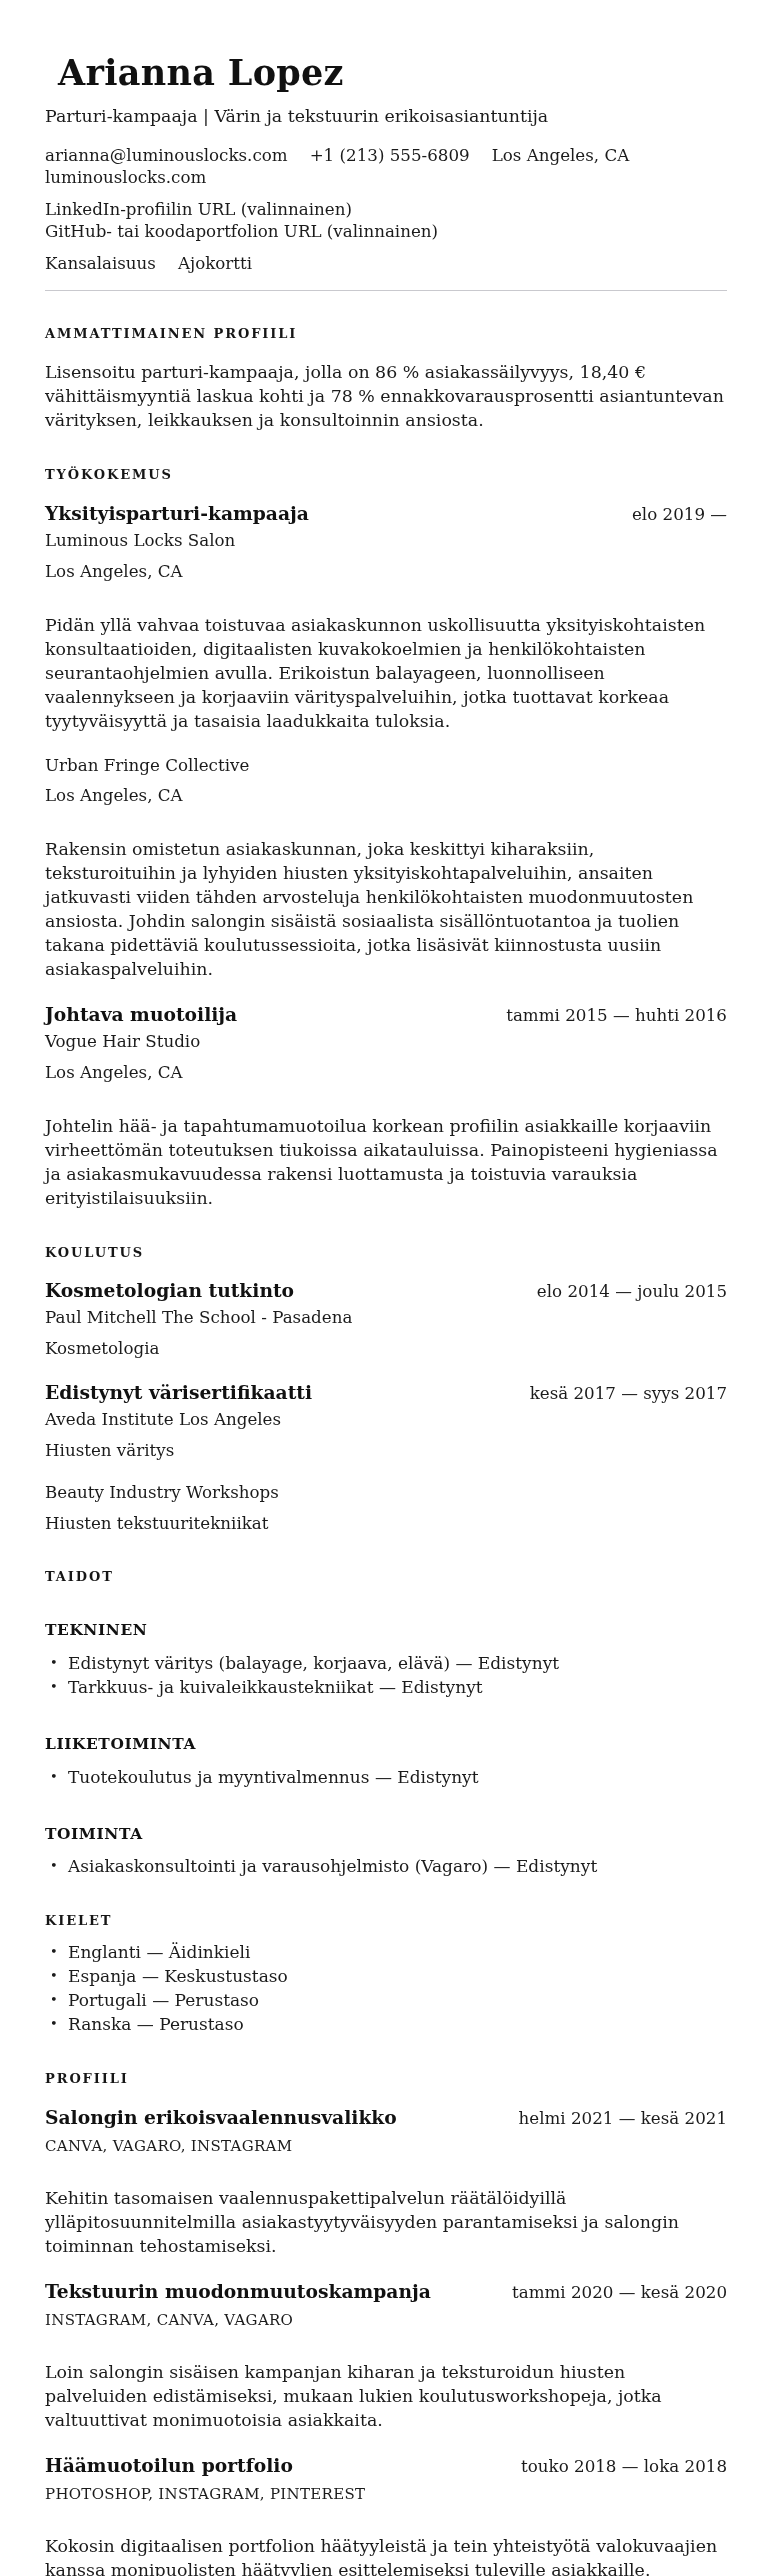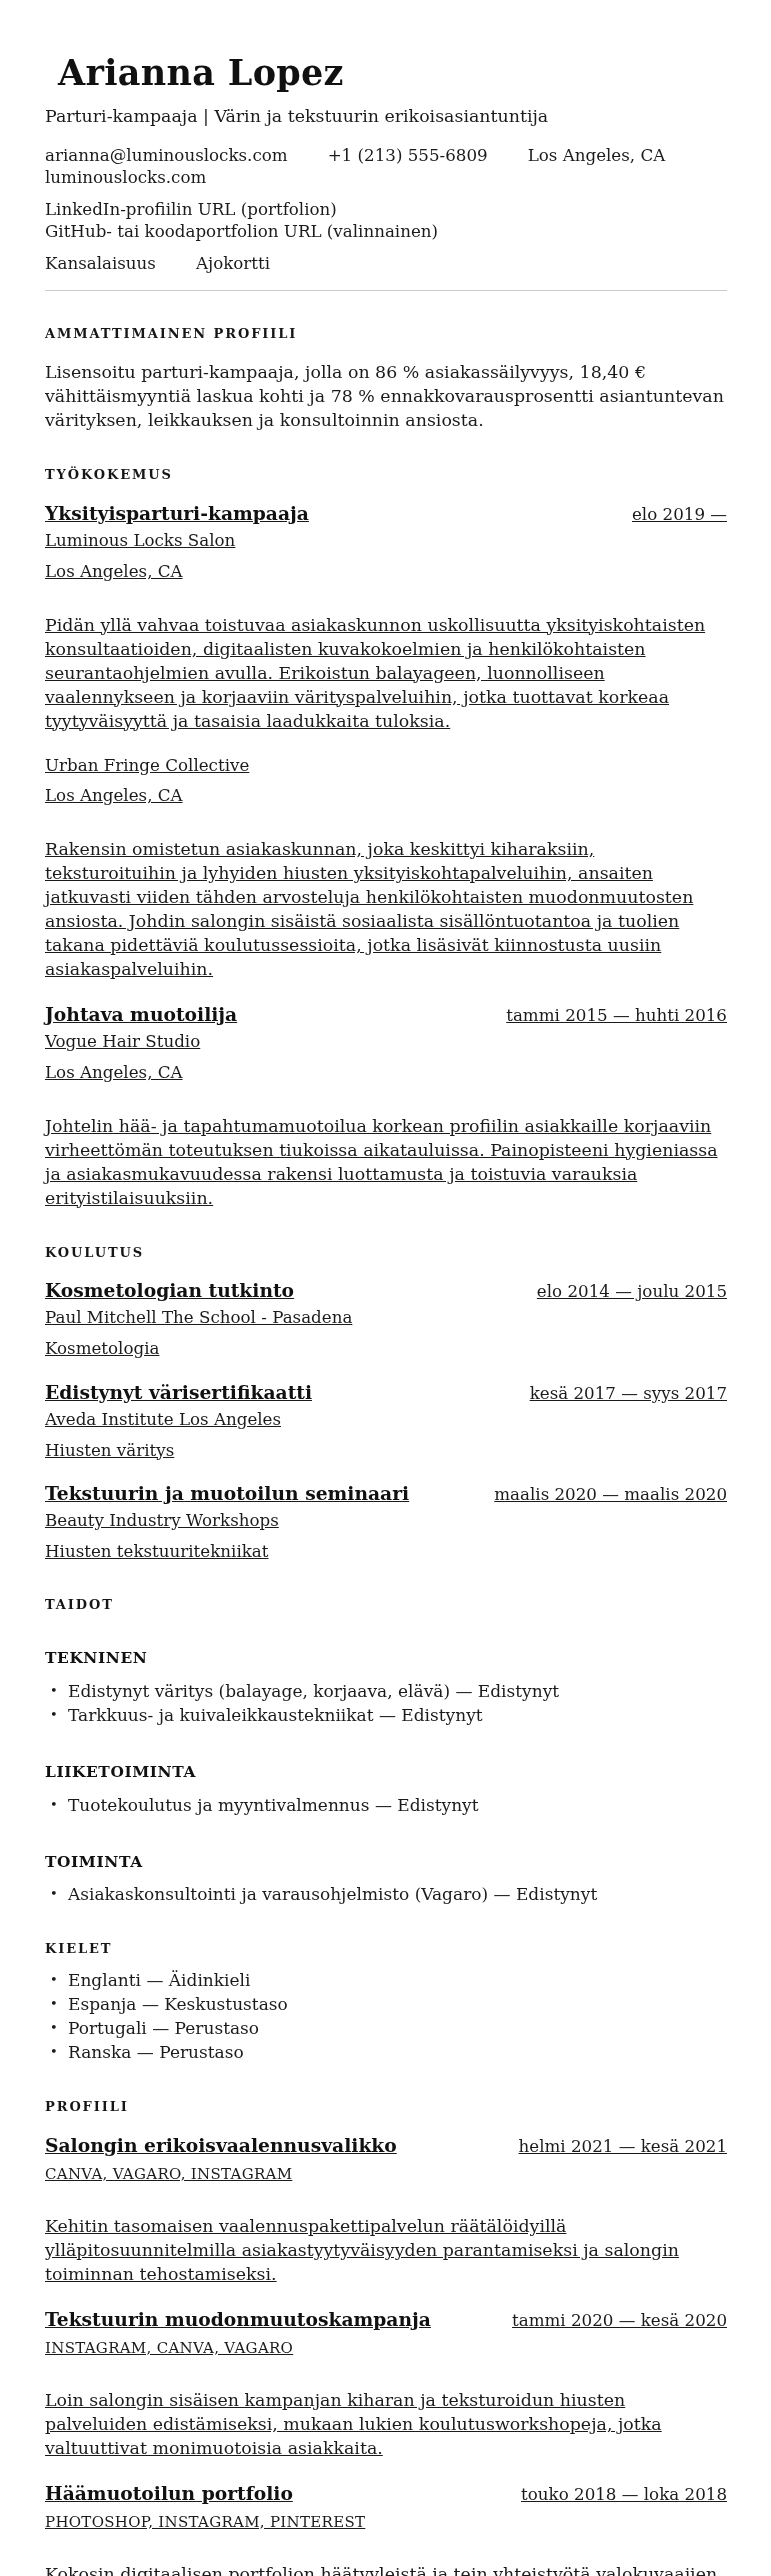--- a/index.html
+++ b/index.html
@@ -22,21 +22,21 @@
     letter-spacing: 0.3px;
   }
   .subtitle {
     margin-top: 14px;
     font-size: 17.4px;
     line-height: 22px;
   }
   .contact-row {
     display: flex;
     flex-wrap: wrap;
-    column-gap: 40px;
+    column-gap: 22px;
     font-size: 16.7px;
     line-height: 22px;
   }
   .contact-row.first { margin-top: 16.7px; }
   .contact-row.rest  { margin-top: 10.3px; }
   .rule {
     border: none;
     border-top: 1.9px solid #c9c9ce;
     margin: 15.4px 0 0 0;
   }
@@ -50,21 +50,21 @@
     letter-spacing: 1.9px;
     color: #161616;
   }
   .para {
     margin: 18px 0 0 0;
     font-size: 17.4px;
     line-height: 24px;
   }
 
   
-  .entry { margin-top: 18px; text-decoration: underline; }
+  .entry { margin-top: 18px; }
   .entry + .entry { margin-top: 22px; }
   .entry-head {
     display: flex;
     justify-content: space-between;
     align-items: baseline;
   }
   .entry-title {
     margin: 0;
     font-size: 18.7px;
     line-height: 22px;
@@ -135,21 +135,21 @@
     <h1 class="name">Arianna Lopez</h1>
     <div class="subtitle">Parturi-kampaaja | Värin ja tekstuurin erikoisasiantuntija</div>
 
     <div class="contact-row first">
       <span>arianna@luminouslocks.com</span>
       <span>+1 (213) 555-6809</span>
       <span>Los Angeles, CA</span>
       <span>luminouslocks.com</span>
     </div>
     <div class="contact-row rest">
-      <span>LinkedIn-profiilin URL (portfolion)</span>
+      <span>LinkedIn-profiilin URL (valinnainen)</span>
       <span>GitHub- tai koodaportfolion URL (valinnainen)</span>
     </div>
     <div class="contact-row rest">
       <span>Kansalaisuus</span>
       <span>Ajokortti</span>
     </div>
   </header>
 
   <hr class="rule">
 
@@ -203,24 +203,20 @@
     <article class="entry">
       <div class="entry-head">
         <h3 class="entry-title">Edistynyt värisertifikaatti</h3>
         <span class="entry-date">kesä 2017 — syys 2017</span>
       </div>
       <div class="entry-sub">Aveda Institute Los Angeles</div>
       <div class="entry-sub entry-sub2">Hiusten väritys</div>
     </article>
 
     <article class="entry">
-      <div class="entry-head">
-        <h3 class="entry-title">Tekstuurin ja muotoilun seminaari</h3>
-        <span class="entry-date">maalis 2020 — maalis 2020</span>
-      </div>
       <div class="entry-sub">Beauty Industry Workshops</div>
       <div class="entry-sub entry-sub2">Hiusten tekstuuritekniikat</div>
     </article>
   </section>
 
   <section>
     <h2 class="section-label">TAIDOT</h2>
 
     <h3 class="skill-group-label">TEKNINEN</h3>
     <ul class="bullets">

